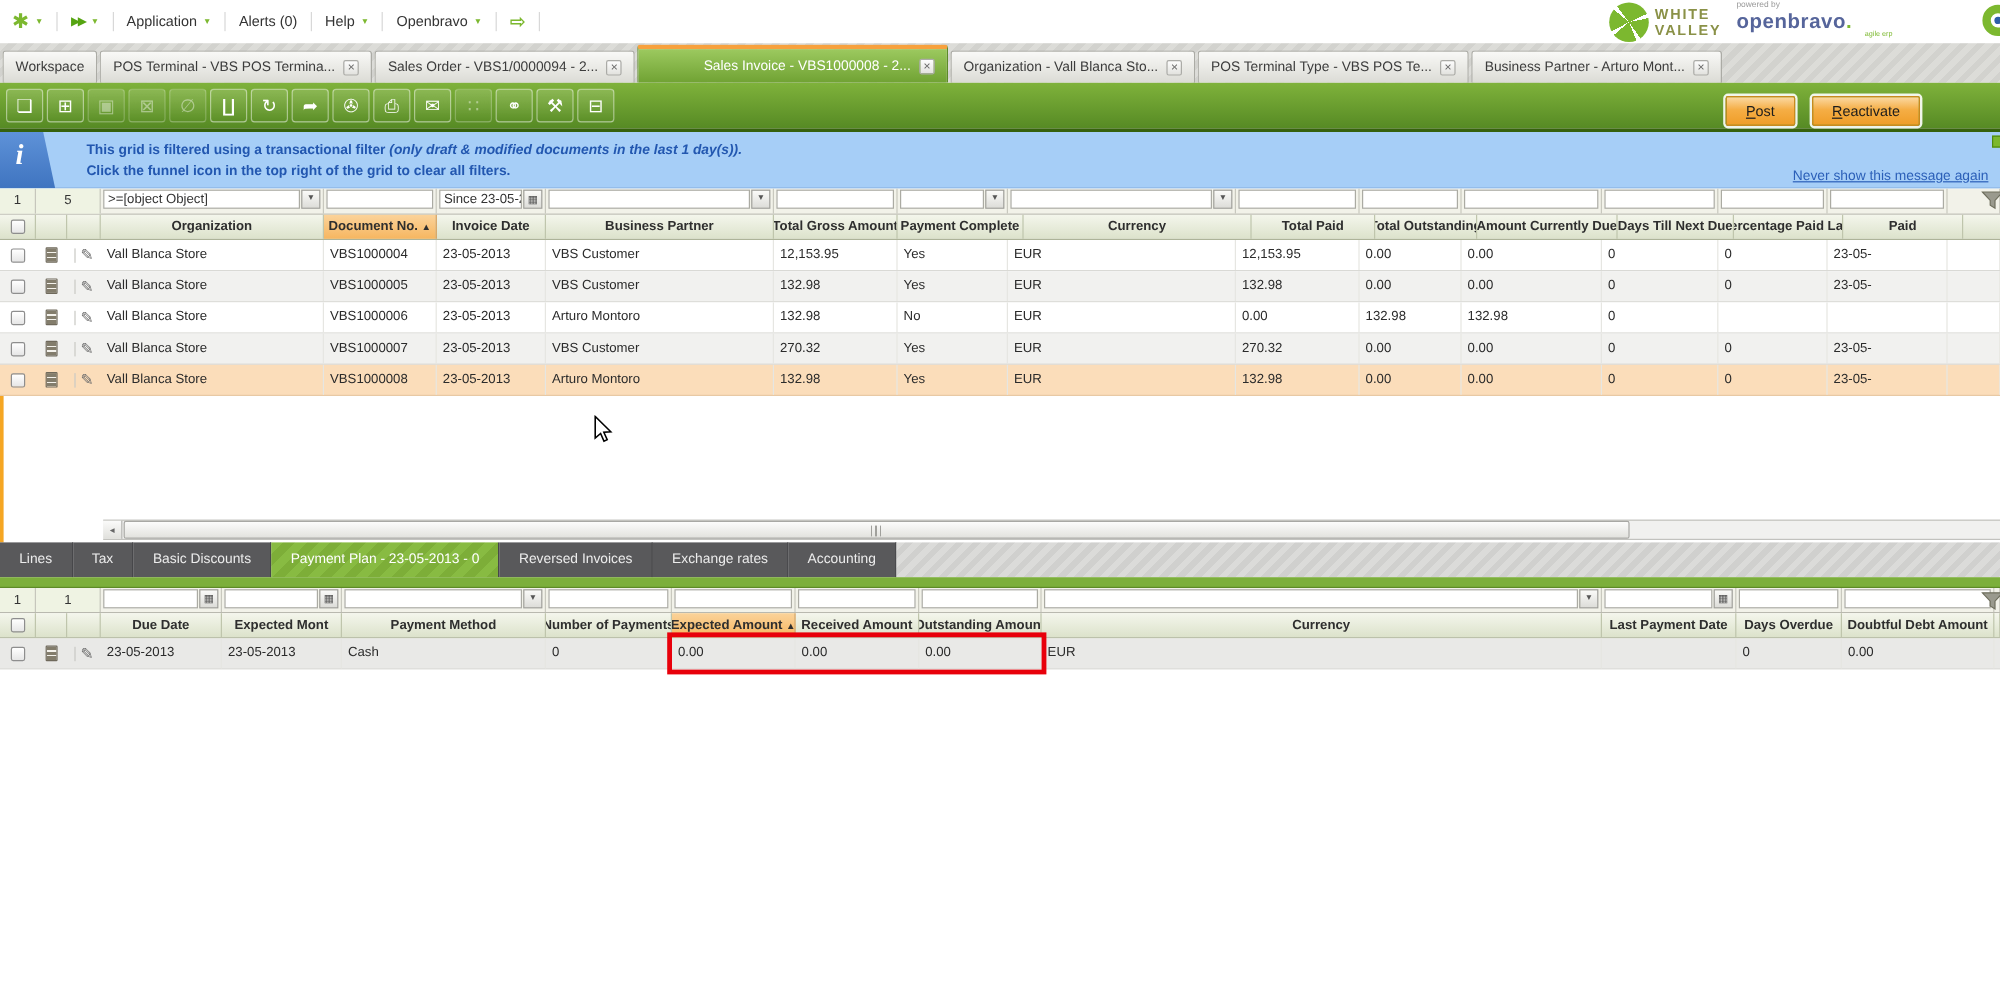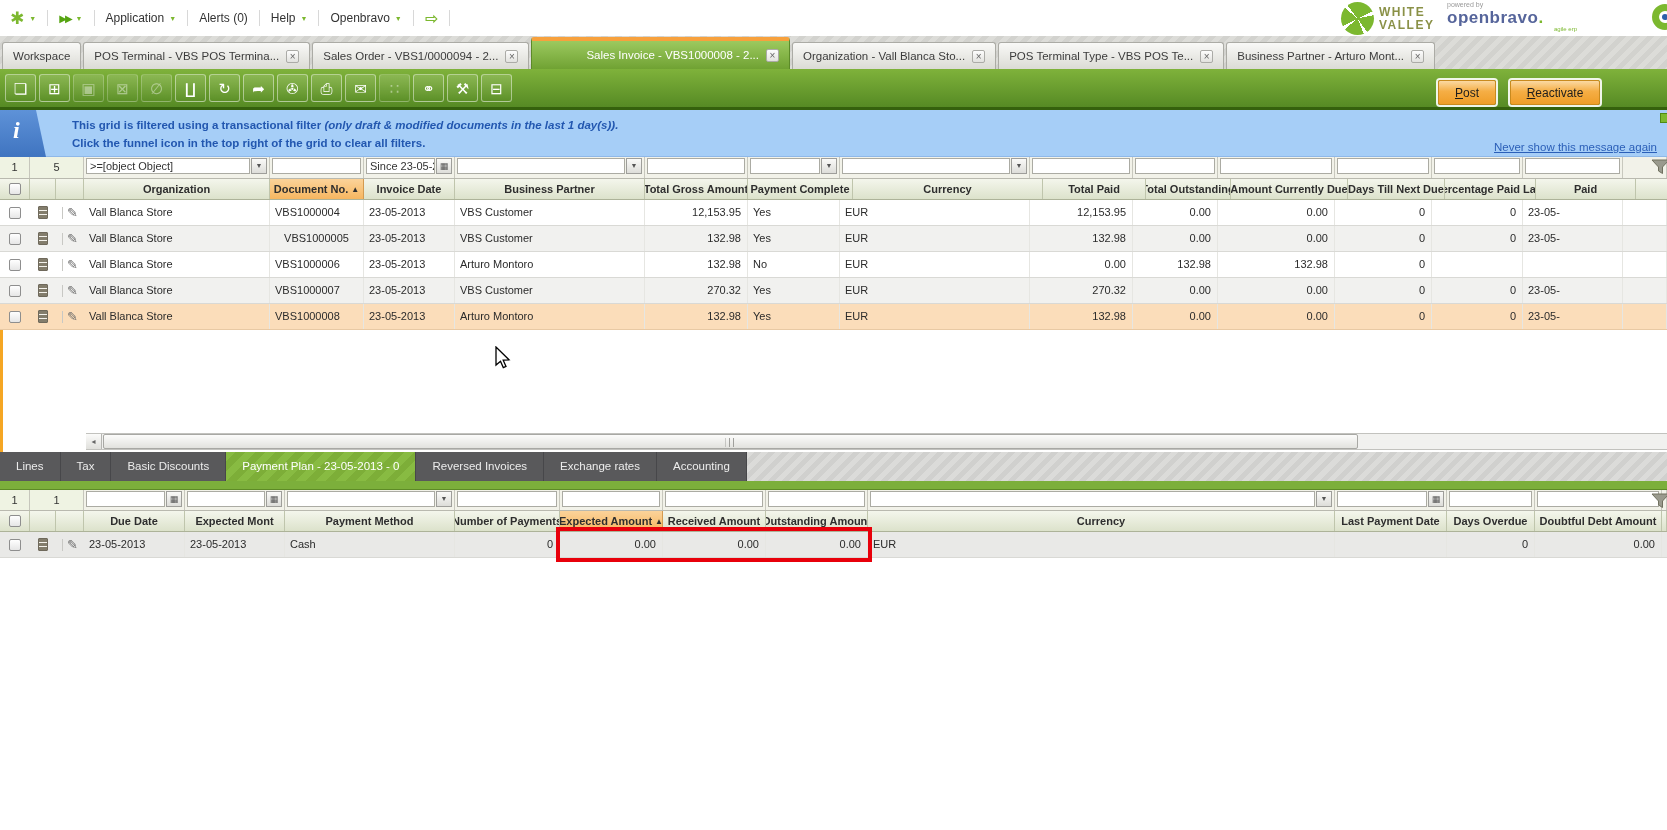--- a/index.html
+++ b/index.html
@@ -71,21 +71,21 @@
   .g-header{height:21px;background:linear-gradient(#F4F6EC,#DCE2CB);border-bottom:1px solid #ADB399;}
   .hcell{border-right:1px solid #BFC5AC;font-size:11px;font-weight:bold;color:#2E2E2E;display:flex;align-items:center;justify-content:center;padding:0 2px;cursor:pointer;}
   .hcell.hg{cursor:default;}
   .hcell.sorted{background:linear-gradient(#FBD39A,#F6B660);border-right-color:#D49A50;}
   .sort-a{font-size:8px;margin-left:3px;}
   .g-row{height:26px;background:#fff;border-bottom:1px solid #D9D9D5;}
   .g-row.alt{background:#F1F1EF;}
   .g-row.gray{background:#E9E9E7;}
   .g-row.sel{background:#FBDDBA;border-bottom-color:#E8C9A4;}
   .dcell{border-right:1px solid #E6E6E2;font-size:11px;color:#2B2B2B;line-height:25px;padding:0 5px;}
-  .dcell.num{text-align:right;padding-right:6px;}
+  .dcell.num{padding-right:6px;}
   .gut{display:flex;align-items:center;justify-content:center;border-right:none;}
   .cbx{display:inline-block;width:12px;height:12px;background:linear-gradient(#FFF,#E6E6E6);border:1px solid #8E8E8E;border-radius:2px;cursor:pointer;}
   .doc{display:inline-block;width:10px;height:13px;border-radius:1px;background:repeating-linear-gradient(180deg,#837D6C 0 3px,#F4F2EC 3px 4px);border:1px solid #6F695B;cursor:pointer;}
   .pencil{font-size:13px;color:#6B6B6B;cursor:pointer;line-height:1;}
   .vdiv{display:inline-block;width:1px;height:12px;background:#C8C8C4;margin-right:4px;}
 
   
   .orange-strip{position:absolute;left:0;top:330px;width:3px;height:122px;background:#F5A623;}
   .hscroll{position:absolute;left:86px;right:0;top:433px;height:17px;background:#F1F1EF;border-top:1px solid #C2C2BE;border-bottom:1px solid #C2C2BE;}
   .hs-arrow{position:absolute;left:0;top:0;width:16px;height:15px;background:linear-gradient(#FBFBFA,#E0E0DC);border-right:1px solid #B5B5B1;color:#666;font-size:8px;text-align:center;line-height:15px;cursor:pointer;}
@@ -343,21 +343,21 @@
           <div class="cbx"></div>
         </div>
         <div class="g-cell gut" style="width: 26px;">
           <div class="doc"></div>
         </div>
         <div class="g-cell gut" style="width: 28px;">
           <div class="vdiv"></div>
           <div class="pencil">✎</div>
         </div>
         <div class="g-cell dcell" style="width: 186px;">Vall Blanca Store</div>
-        <div class="g-cell dcell" style="width: 94px; text-align: center;">VBS1000005</div>
+        <div class="g-cell dcell" style="width: 94px;">VBS1000005</div>
         <div class="g-cell dcell" style="width: 91px;">23-05-2013</div>
         <div class="g-cell dcell" style="width: 190px;">VBS Customer</div>
         <div class="g-cell dcell num" style="width: 103px;">132.98</div>
         <div class="g-cell dcell" style="width: 92px;">Yes</div>
         <div class="g-cell dcell" style="width: 190px;">EUR</div>
         <div class="g-cell dcell num" style="width: 103px;">132.98</div>
         <div class="g-cell dcell num" style="width: 85px;">0.00</div>
         <div class="g-cell dcell num" style="width: 117px;">0.00</div>
         <div class="g-cell dcell num" style="width: 97px;">0</div>
         <div class="g-cell dcell num" style="width: 91px;">0</div>

